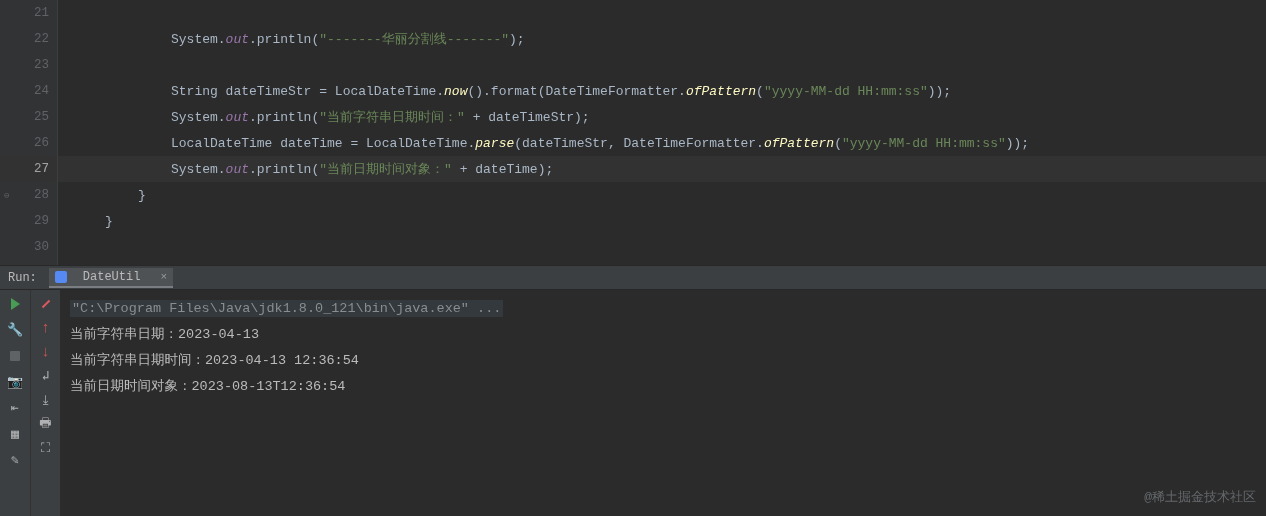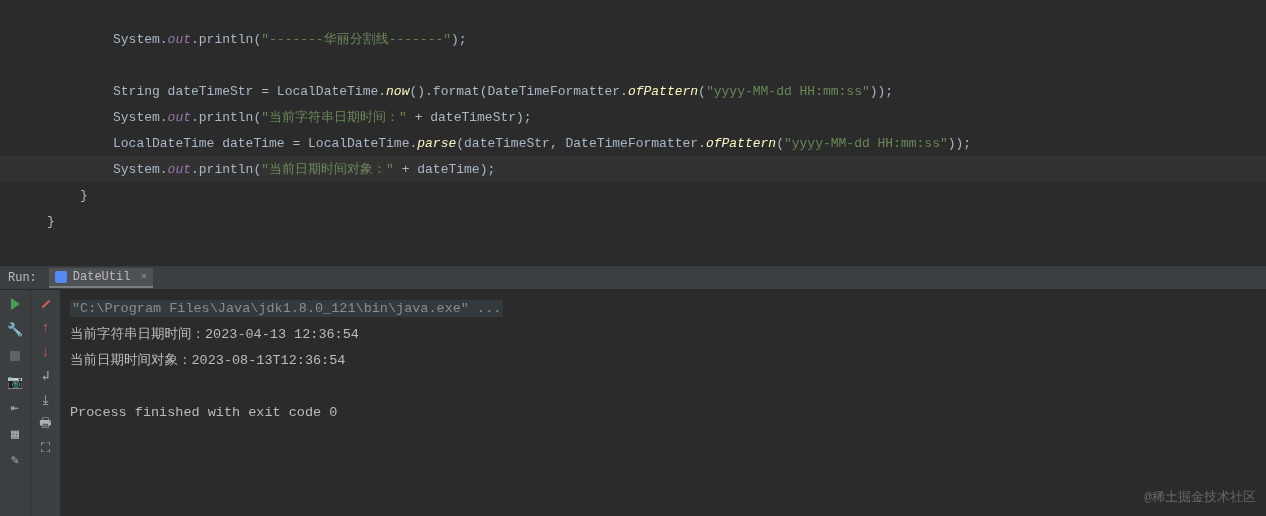--- a/index.html
+++ b/index.html
@@ -10,41 +10,53 @@
 .gutter-mk { position:absolute; left:4px; font-size:9px; color:#606366;}
 .gutter-row.current { color:#a4a3a3; background:#323232;}
 .guide { position:absolute; top:0; bottom:0; width:1px; background:#373737; }
 .code { flex:1;text-align:center; }
 .code-row { height:26px; display:flex; align-items:center; white-space:pre; }
 .code-row.highlight { background:#323232; }
 .str { color:#6a8759; }
 .field { color:#9876aa; font-style:italic; }
 .method-it { color:#fef9c3; font-style:italic; }
 .run-bar { height:25px; background:#3c3f41; border-top:1px solid #282828; border-bottom:1px solid #282828; display:flex; align-items:center; padding-left:8px; font-size:12px; color:#bbbbbb;}
-.run-bar .tab { display:flex; align-items:center; gap:6px; margin-left:12px; padding:2px 6px; background:#4e5254; border-bottom:2px solid #7a7e82;}
+.run-bar .tab { display:flex; align-items:center; gap:16px; margin-left:12px; padding:2px 6px; background:#4e5254; border-bottom:2px solid #7a7e82;}
 .run-bar .tab .file-icon { width:12px; height:12px; background:#568af2; border-radius:2px; position:relative; display:inline-block;}
 .run-bar .close-x { color:#999; font-size:11px; margin-left:4px;}
 .console-wrap { display:flex; height:226px; background:#2b2b2b; }
 .console-left { width:30px; background:#3c3f41; display:flex; flex-direction:column; align-items:center; padding-top:6px; gap:10px; }
 .console-left2 { width:30px; background:#3c3f41; display:flex; flex-direction:column; align-items:center; padding-top:6px; gap:8px; border-left:1px solid #323232; }
 .ico { width:16px; height:16px; display:flex; align-items:center; justify-content:center; font-size:13px; color:#afb1b3; cursor:pointer;}
 .ico-play { width:0; height:0; border-left:9px solid #499c54; border-top:6px solid transparent; border-bottom:6px solid transparent; }
 .ico-wrench { color:#afb1b3; }
 .ico-up { color:#c75450; font-size:15px; font-weight:bold;}
 .ico-down { color:#c75450; font-size:15px; font-weight:bold;}
 .console-out { flex:1; padding:6px 10px; font-size:13.5px; line-height:26px; color:#bbbbbb;}
 .console-out .first { background:#33393c; color:#8a8d8f; display:inline; padding:1px 2px;}
 .watermark { position:absolute; right:10px; bottom:10px; color:#6a6f73; font-size:13px; opacity:.9;}
 .pencil { width:10px; height:2px; background:#db5860; display:inline-block; transform:rotate(-45deg);}
 .stop-ico{width:10px;height:10px;background:#606366;border-radius:1px;}
 </style>
 </head>
 <body>
 
 <div class="editor">
+  <div class="gutter">
+      <div class="gutter-row">21</div>
+      <div class="gutter-row">22</div>
+      <div class="gutter-row">23</div>
+      <div class="gutter-row">24</div>
+      <div class="gutter-row">25</div>
+      <div class="gutter-row">26</div>
+      <div class="gutter-row current">27</div>
+      <div class="gutter-row">28<span class="gutter-mk">⊖</span></div>
+      <div class="gutter-row">29</div>
+      <div class="gutter-row">30</div>
+    </div>
   <div class="code">
       <div class="code-row"><span style="position: relative; display: inline-block; width: 113px;"><span class="guide" style="left: 14px; position: absolute; top: 0px; bottom: 0px; width: 1px; background: rgb(64, 64, 64);"></span><span class="guide" style="left: 47px; position: absolute; top: 0px; bottom: 0px; width: 1px; background: rgb(64, 64, 64);"></span><span class="guide" style="left: 80px; position: absolute; top: 0px; bottom: 0px; width: 1px; background: rgb(64, 64, 64);"></span></span></div>
       <div class="code-row"><span style="position: relative; display: inline-block; width: 113px;"><span class="guide" style="left: 14px; position: absolute; top: 0px; bottom: 0px; width: 1px; background: rgb(64, 64, 64);"></span><span class="guide" style="left: 47px; position: absolute; top: 0px; bottom: 0px; width: 1px; background: rgb(64, 64, 64);"></span><span class="guide" style="left: 80px; position: absolute; top: 0px; bottom: 0px; width: 1px; background: rgb(64, 64, 64);"></span></span><span>System.</span><span class="field">out</span><span>.println(</span><span class="str">"-------华丽分割线-------"</span><span>);</span></div>
       <div class="code-row"><span style="position: relative; display: inline-block; width: 113px;"><span class="guide" style="left: 14px; position: absolute; top: 0px; bottom: 0px; width: 1px; background: rgb(64, 64, 64);"></span><span class="guide" style="left: 47px; position: absolute; top: 0px; bottom: 0px; width: 1px; background: rgb(64, 64, 64);"></span><span class="guide" style="left: 80px; position: absolute; top: 0px; bottom: 0px; width: 1px; background: rgb(64, 64, 64);"></span></span></div>
       <div class="code-row"><span style="position: relative; display: inline-block; width: 113px;"><span class="guide" style="left: 14px; position: absolute; top: 0px; bottom: 0px; width: 1px; background: rgb(64, 64, 64);"></span><span class="guide" style="left: 47px; position: absolute; top: 0px; bottom: 0px; width: 1px; background: rgb(64, 64, 64);"></span><span class="guide" style="left: 80px; position: absolute; top: 0px; bottom: 0px; width: 1px; background: rgb(64, 64, 64);"></span></span><span>String dateTimeStr = LocalDateTime.</span><span class="method-it">now</span><span>().format(DateTimeFormatter.</span><span class="method-it">ofPattern</span><span>(</span><span class="str">"yyyy-MM-dd HH:mm:ss"</span><span>));</span></div>
       <div class="code-row"><span style="position: relative; display: inline-block; width: 113px;"><span class="guide" style="left: 14px; position: absolute; top: 0px; bottom: 0px; width: 1px; background: rgb(64, 64, 64);"></span><span class="guide" style="left: 47px; position: absolute; top: 0px; bottom: 0px; width: 1px; background: rgb(64, 64, 64);"></span><span class="guide" style="left: 80px; position: absolute; top: 0px; bottom: 0px; width: 1px; background: rgb(64, 64, 64);"></span></span><span>System.</span><span class="field">out</span><span>.println(</span><span class="str">"当前字符串日期时间："</span><span> + dateTimeStr);</span></div>
       <div class="code-row"><span style="position: relative; display: inline-block; width: 113px;"><span class="guide" style="left: 14px; position: absolute; top: 0px; bottom: 0px; width: 1px; background: rgb(64, 64, 64);"></span><span class="guide" style="left: 47px; position: absolute; top: 0px; bottom: 0px; width: 1px; background: rgb(64, 64, 64);"></span><span class="guide" style="left: 80px; position: absolute; top: 0px; bottom: 0px; width: 1px; background: rgb(64, 64, 64);"></span></span><span>LocalDateTime dateTime = LocalDateTime.</span><span class="method-it">parse</span><span>(dateTimeStr, DateTimeFormatter.</span><span class="method-it">ofPattern</span><span>(</span><span class="str">"yyyy-MM-dd HH:mm:ss"</span><span>));</span></div>
       <div class="code-row highlight"><span style="position: relative; display: inline-block; width: 113px;"><span class="guide" style="left: 14px; position: absolute; top: 0px; bottom: 0px; width: 1px; background: rgb(64, 64, 64);"></span><span class="guide" style="left: 47px; position: absolute; top: 0px; bottom: 0px; width: 1px; background: rgb(64, 64, 64);"></span><span class="guide" style="left: 80px; position: absolute; top: 0px; bottom: 0px; width: 1px; background: rgb(64, 64, 64);"></span></span><span>System.</span><span class="field">out</span><span>.println(</span><span class="str">"当前日期时间对象："</span><span> + dateTime);</span></div>
       <div class="code-row"><span style="position: relative; display: inline-block; width: 80px;"><span class="guide" style="left: 14px; position: absolute; top: 0px; bottom: 0px; width: 1px; background: rgb(64, 64, 64);"></span><span class="guide" style="left: 47px; position: absolute; top: 0px; bottom: 0px; width: 1px; background: rgb(64, 64, 64);"></span></span><span>}</span></div>
       <div class="code-row"><span style="position: relative; display: inline-block; width: 47px;"><span class="guide" style="left: 14px; position: absolute; top: 0px; bottom: 0px; width: 1px; background: rgb(64, 64, 64);"></span></span><span>}</span></div>
@@ -81,20 +93,20 @@
       </div>
     <div class="ico ico-up">↑</div>
     <div class="ico ico-down">↓</div>
     <div class="ico">↲</div>
     <div class="ico">⤓</div>
     <div class="ico">🖶</div>
     <div class="ico">⛶</div>
   </div>
   <div class="console-out">
       <div><span class="first">"C:\Program Files\Java\jdk1.8.0_121\bin\java.exe" ...</span></div>
+      <div>当前字符串日期：2023-04-13</div>
       <div>当前字符串日期时间：2023-04-13 12:36:54</div>
       <div>当前日期时间对象：2023-08-13T12:36:54</div>
       <div>&nbsp;</div>
-      <div>Process finished with exit code 0</div>
     </div>
 </div>
 
 <div class="watermark">@稀土掘金技术社区</div>
 
 </body></html>

